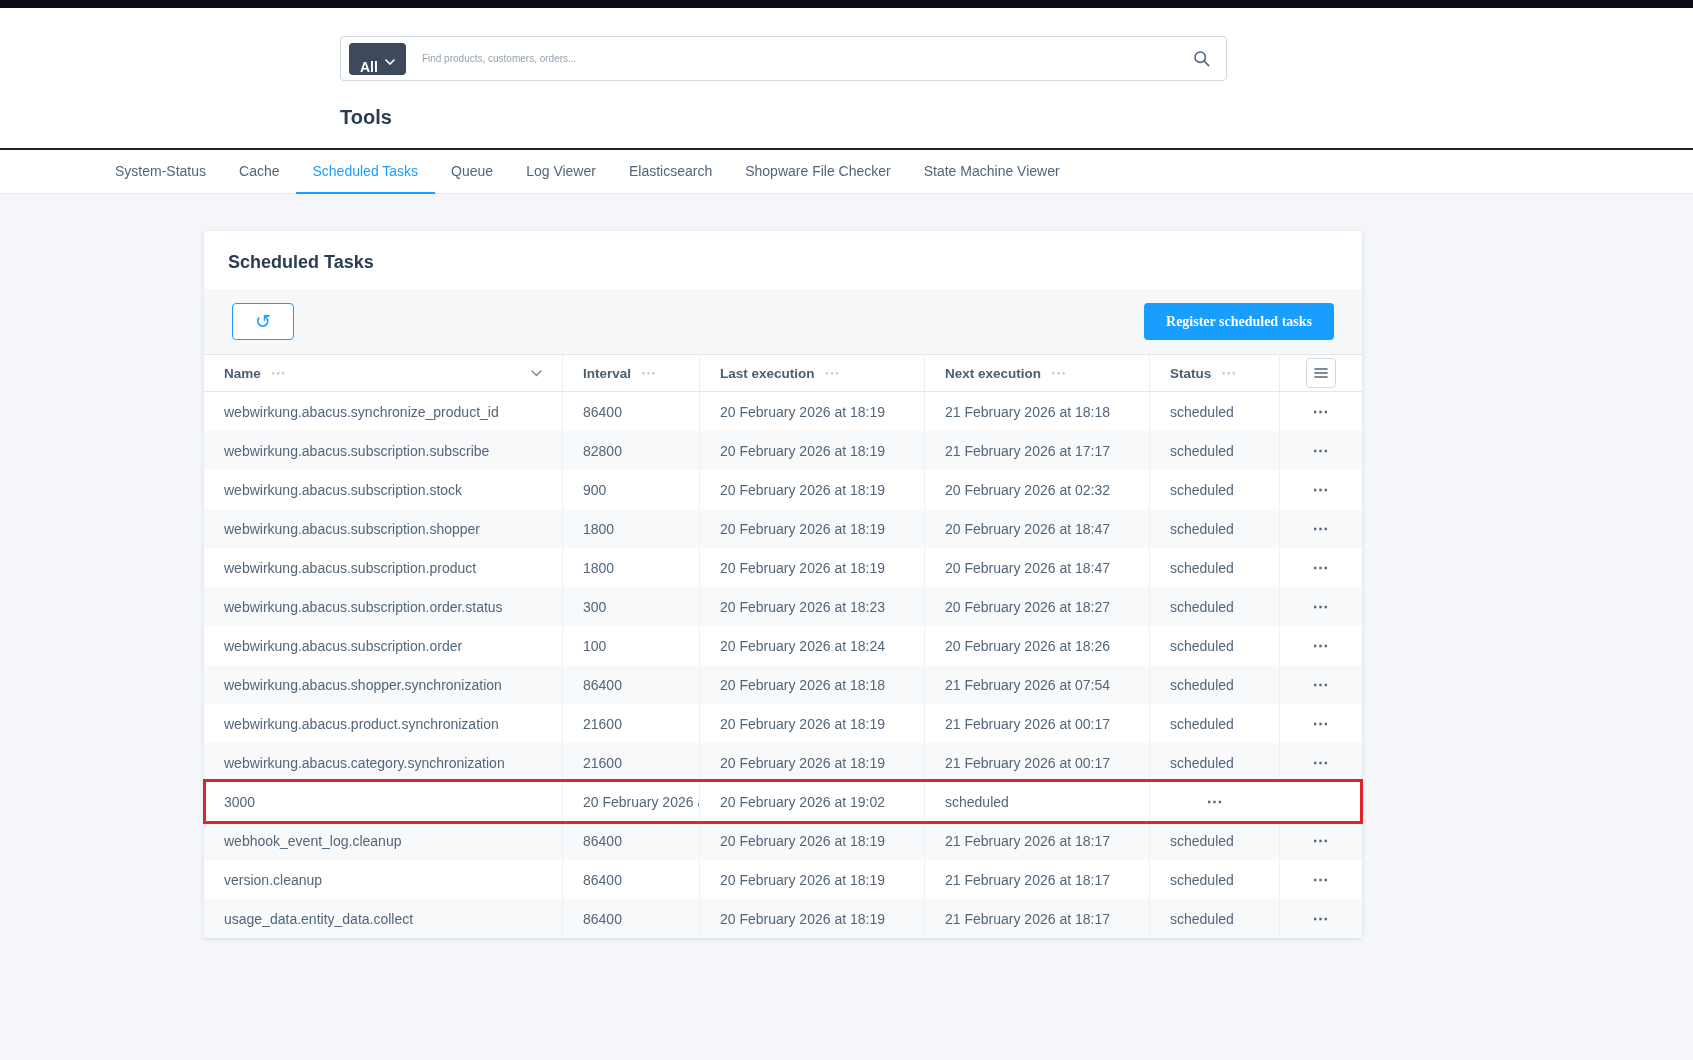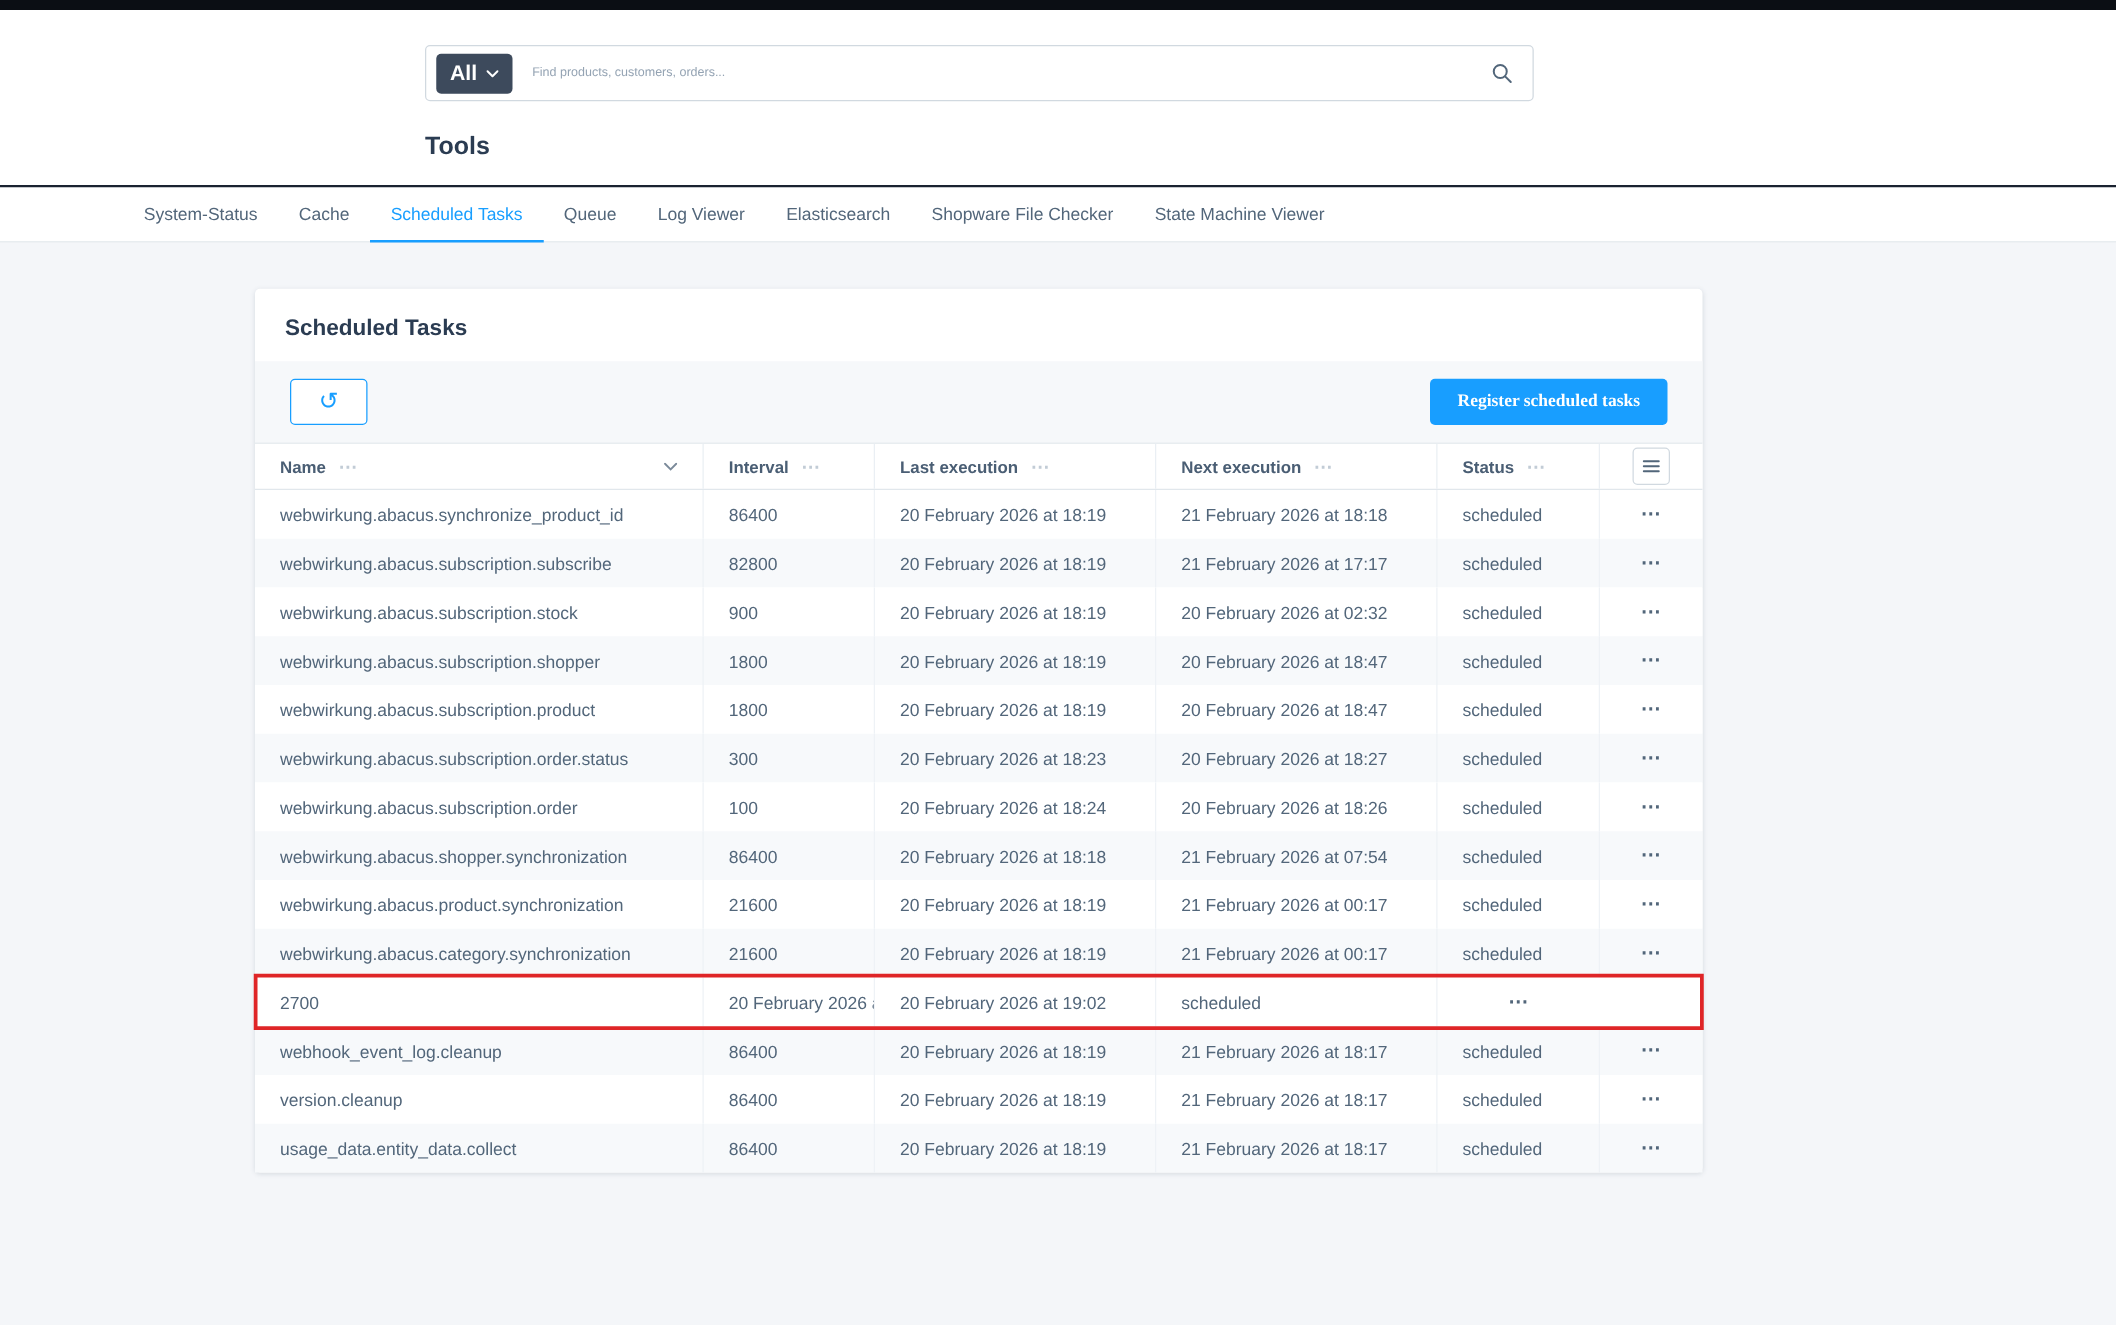--- a/index.html
+++ b/index.html
@@ -13,22 +13,22 @@
 
   
   .topbar { background:#fff; padding-top:28px; border-bottom:2px solid #1a2230; }
   .searchbar {
     margin-left:340px; width:887px; height:45px;
     border:1px solid #d1d9e0; border-radius:4px; background:#fff;
     display:flex; align-items:center; padding:0 16px 0 8px;
   }
   .search-filter {
     background:#3d4a5c; color:#fff; border:none; border-radius:4px;
-    height:29px; padding:16px 11px; display:flex; align-items:center; gap:7px;
-    font-size:17px; font-weight:700; cursor:pointer; font-family:inherit;
+    height:29px; padding:16px 11px; display:flex; gap:7px;
+    font-size:14px; font-weight:700; cursor:pointer; font-family:inherit;
   }
   .search-input {
     flex:1; border:none; outline:none; margin-left:14px;
     font-size:10px; color:#52667a; font-family:inherit; background:transparent;
   }
   .search-input::placeholder { color:#94a3b3; }
   .search-icon { cursor:pointer; display:flex; }
 
   .page-title {
     margin:0; margin-left:340px; padding:25px 0 19px;
@@ -305,21 +305,21 @@
     <div class="td td-bind">webwirkung.abacus.category.synchronization</div>
     <div class="td td-bind">21600</div>
     <div class="td td-bind">20 February 2026 at 18:19</div>
     <div class="td td-bind">21 February 2026 at 00:17</div>
     <div class="td td-bind">scheduled</div>
     <div class="td td-actions">
       <button class="row-menu">⋯</button>
     </div>
   </div>
           <div class="trow highlighted">
-    <div class="td td-bind">2700</div>
+    <div class="td td-bind">3000</div>
     <div class="td td-bind">20 February 2026 at 18:19</div>
     <div class="td td-bind">20 February 2026 at 19:02</div>
     <div class="td td-bind">scheduled</div>
     <div class="td td-actions">
       <button class="row-menu">⋯</button>
     </div>
   </div>
           <div class="trow">
     <div class="td td-bind">webhook_event_log.cleanup</div>
     <div class="td td-bind">86400</div>

